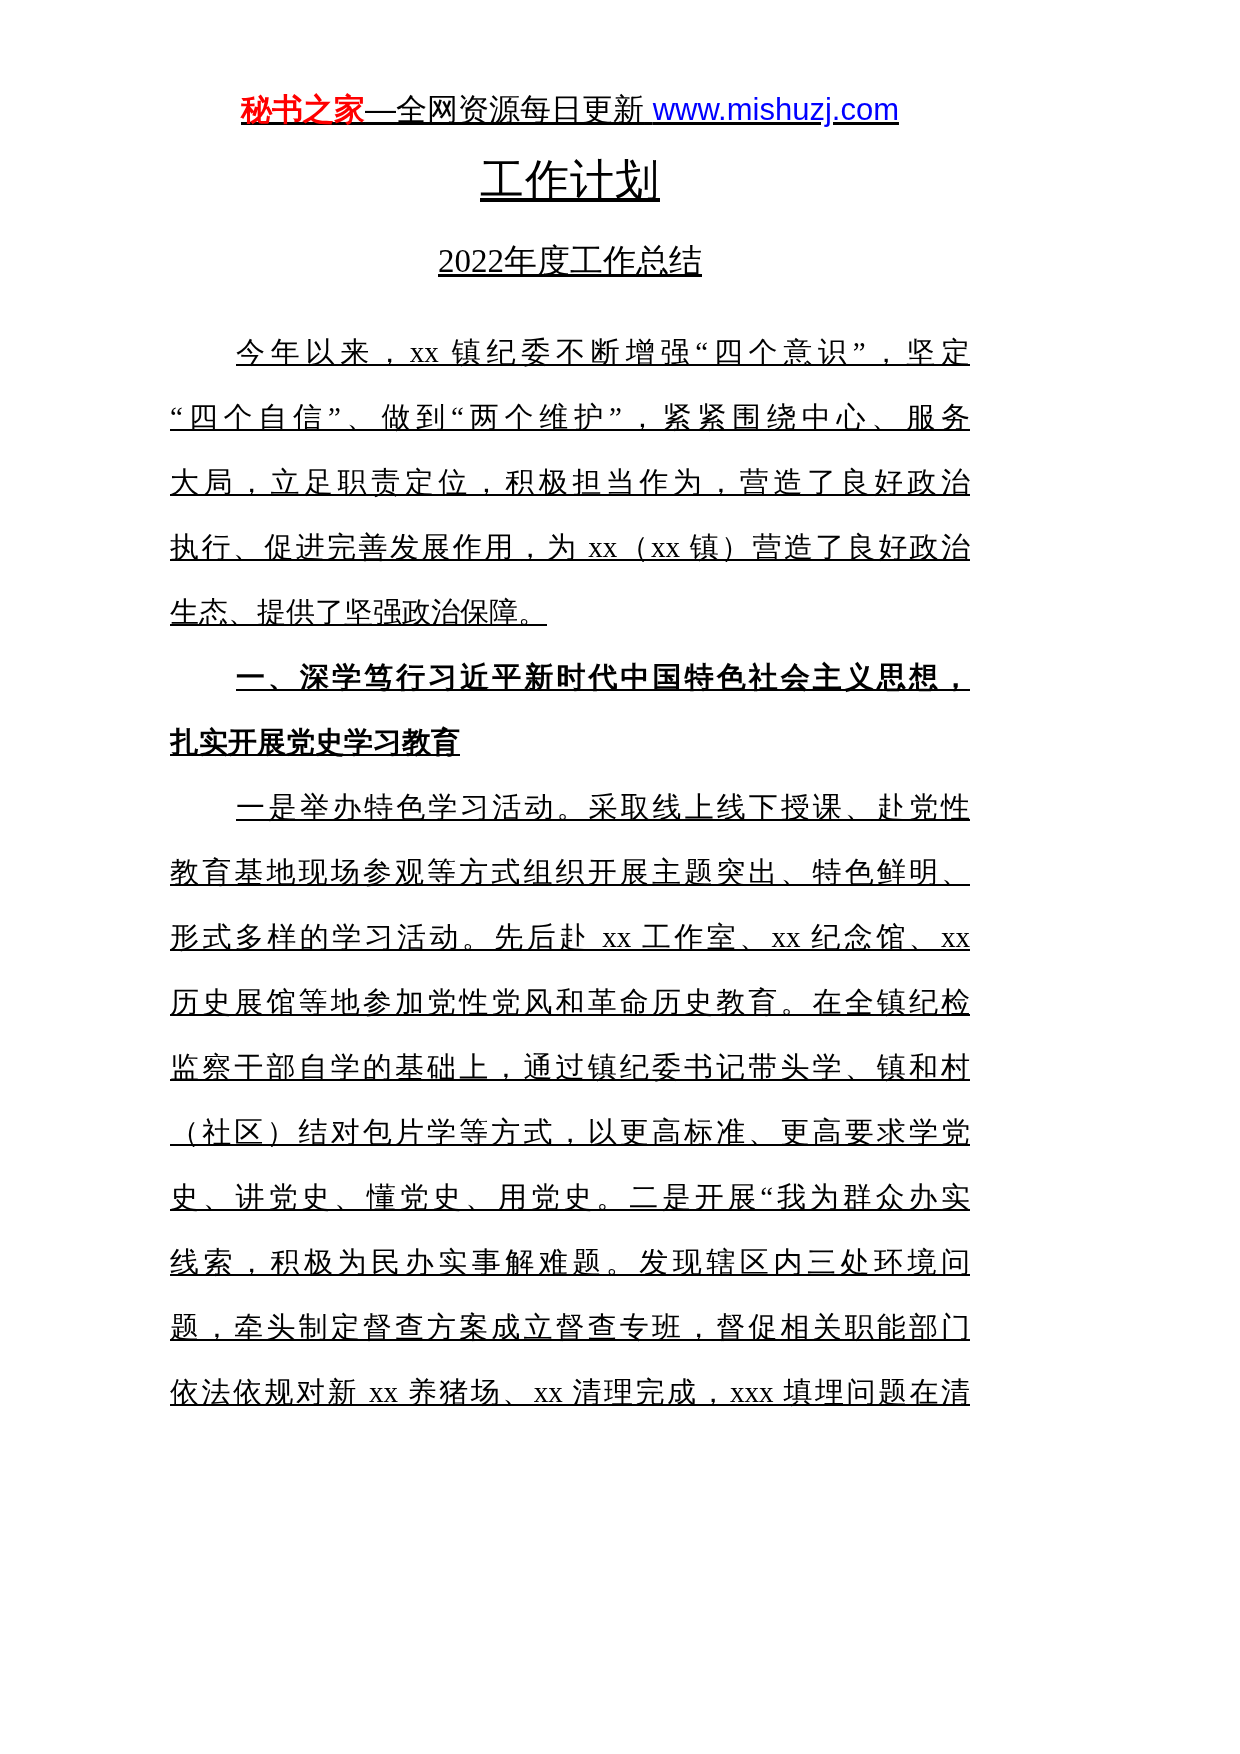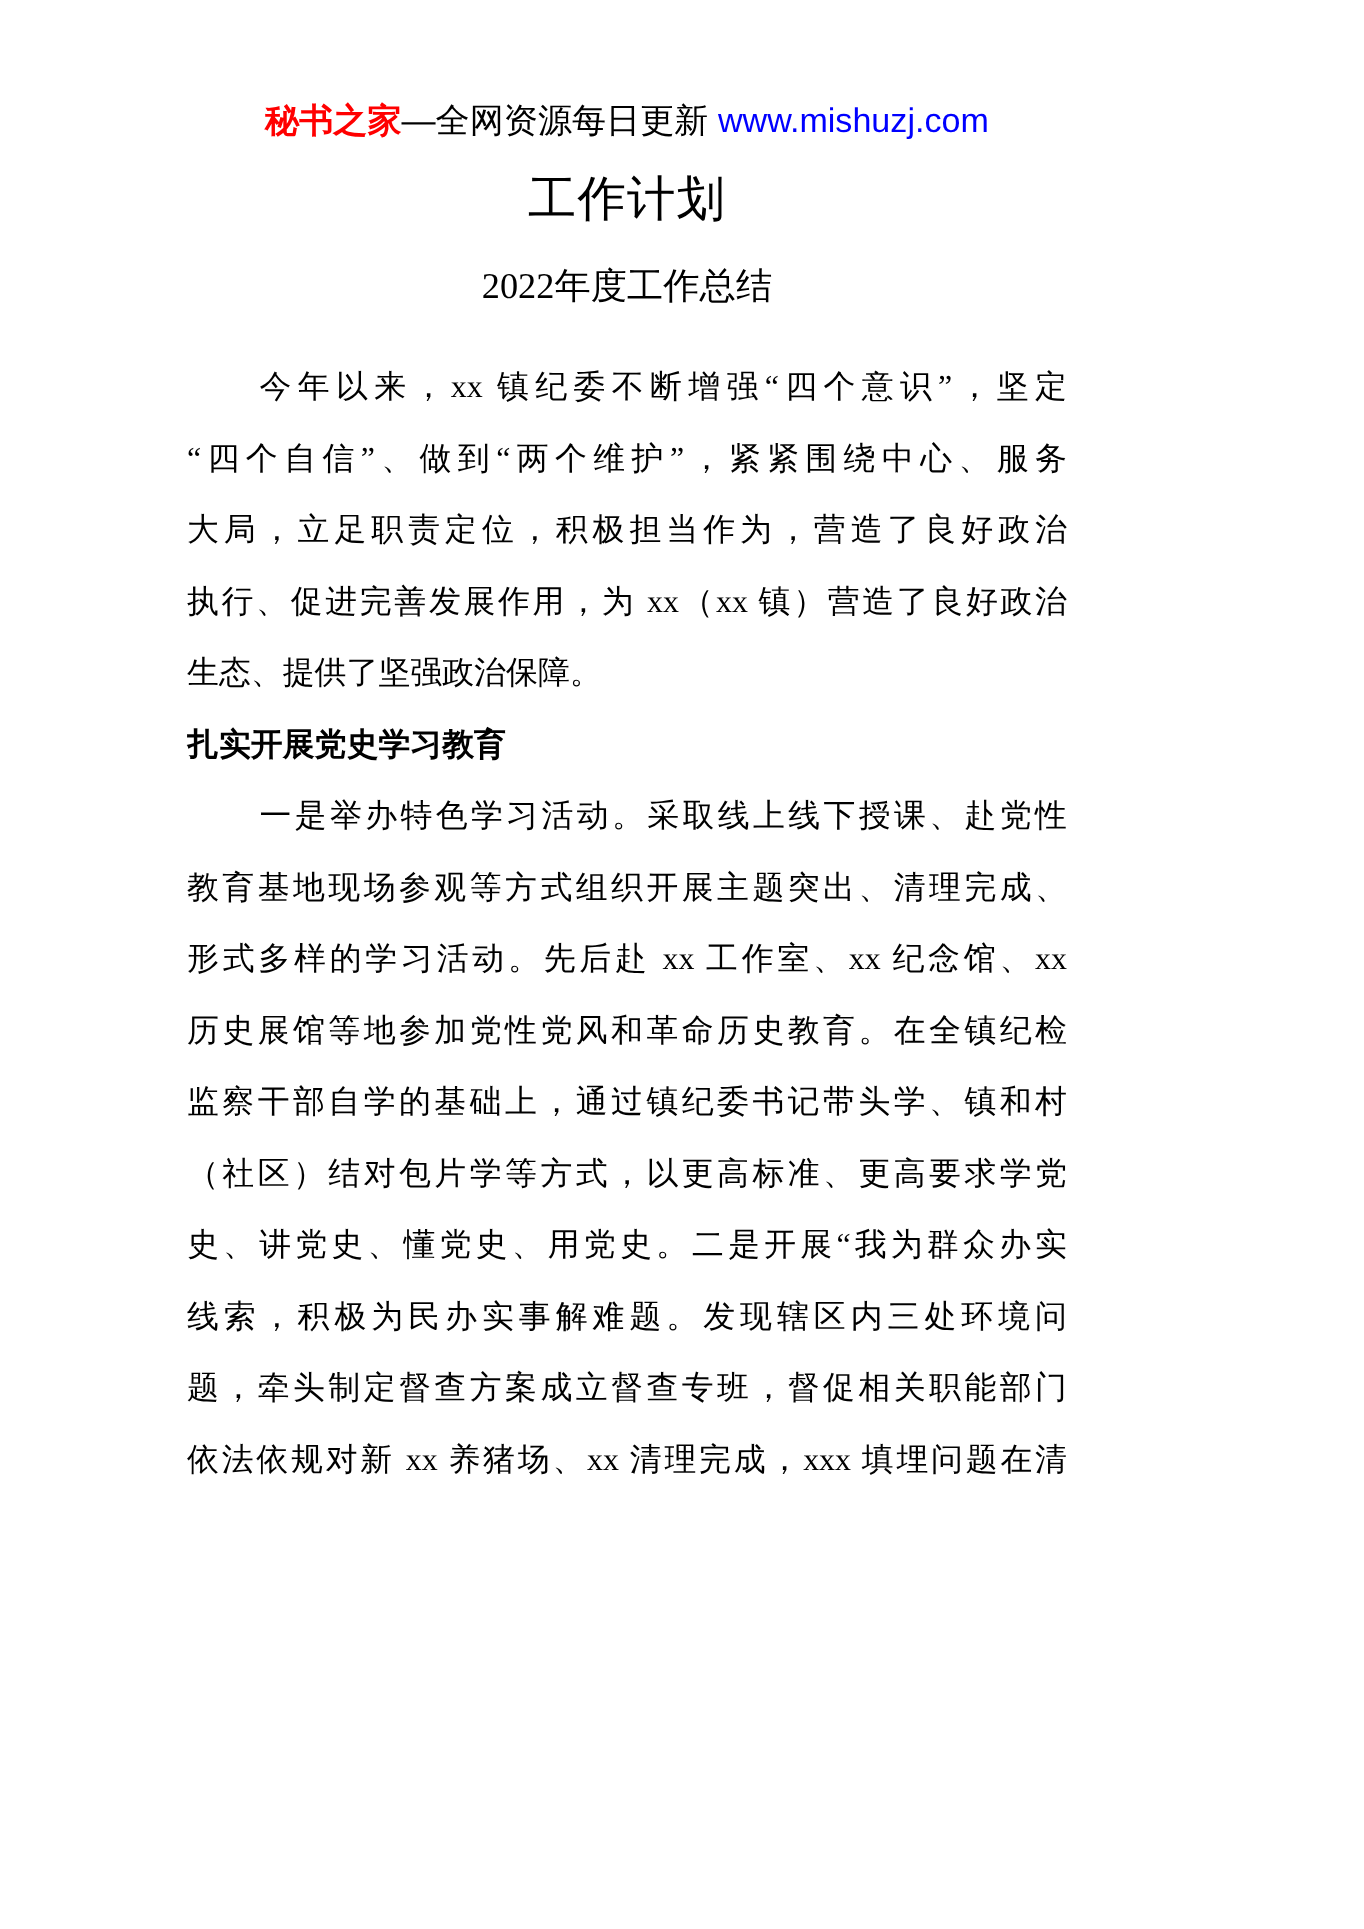--- a/index.html
+++ b/index.html
@@ -8,20 +8,21 @@
     background: #ffffff;
   }
   .page {
     position: relative;
     width: 1240px;
     height: 1442px;
     background: #ffffff;
     color: #000000;
     font-family: "Liberation Serif", serif;
     overflow: hidden;
+    text-decoration: underline;
   }
   .content-col {
     width: 800px;
     margin-left: 170px;
     padding-top: 88px;
   }
   
   .site-header {
     text-align: center;
     font-size: 31px;
@@ -87,25 +88,26 @@
 
     <div class="doc-body">
         <div class="para body">
           <div class="line indent">今年以来，xx 镇纪委不断增强“四个意识”，坚定</div>
           <div class="line">“四个自信”、做到“两个维护”，紧紧围绕中心、服务</div>
           <div class="line">大局，立足职责定位，积极担当作为，营造了良好政治</div>
           <div class="line">执行、促进完善发展作用，为 xx（xx 镇）营造了良好政治</div>
           <div class="line final">生态、提供了坚强政治保障。</div>
         </div>
         <div class="para heading">
+          <div class="line indent">一、深学笃行习近平新时代中国特色社会主义思想，</div>
           <div class="line final">扎实开展党史学习教育</div>
         </div>
         <div class="para body">
           <div class="line indent">一是举办特色学习活动。采取线上线下授课、赴党性</div>
-          <div class="line">教育基地现场参观等方式组织开展主题突出、清理完成、</div>
+          <div class="line">教育基地现场参观等方式组织开展主题突出、特色鲜明、</div>
           <div class="line">形式多样的学习活动。先后赴 xx 工作室、xx 纪念馆、xx</div>
           <div class="line">历史展馆等地参加党性党风和革命历史教育。在全镇纪检</div>
           <div class="line">监察干部自学的基础上，通过镇纪委书记带头学、镇和村</div>
           <div class="line">（社区）结对包片学等方式，以更高标准、更高要求学党</div>
           <div class="line">史、讲党史、懂党史、用党史。二是开展“我为群众办实</div>
           <div class="line">线索，积极为民办实事解难题。发现辖区内三处环境问</div>
           <div class="line">题，牵头制定督查方案成立督查专班，督促相关职能部门</div>
           <div class="line">依法依规对新 xx 养猪场、xx 清理完成，xxx 填埋问题在清</div>
         </div>
       </div>

